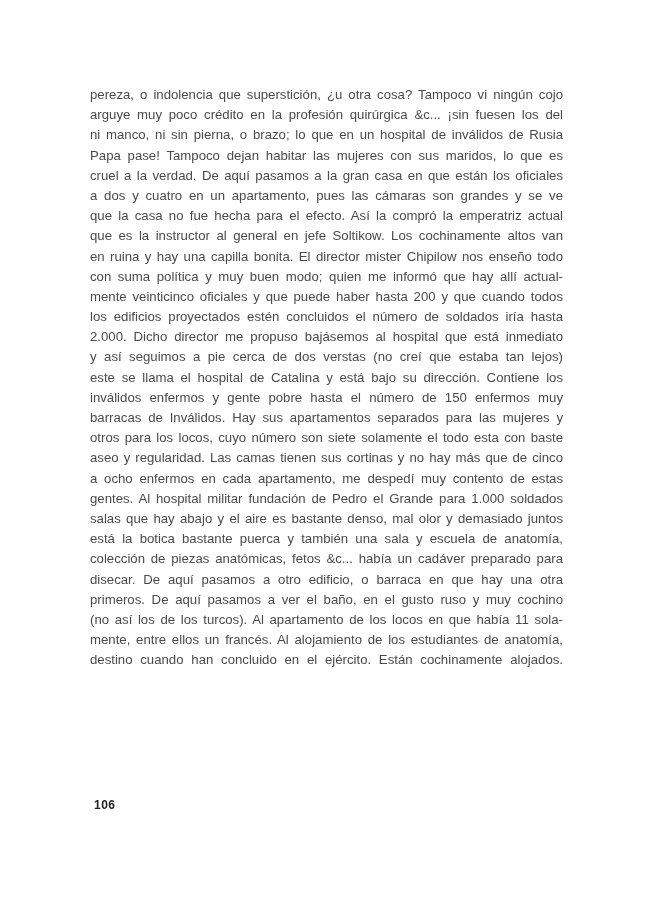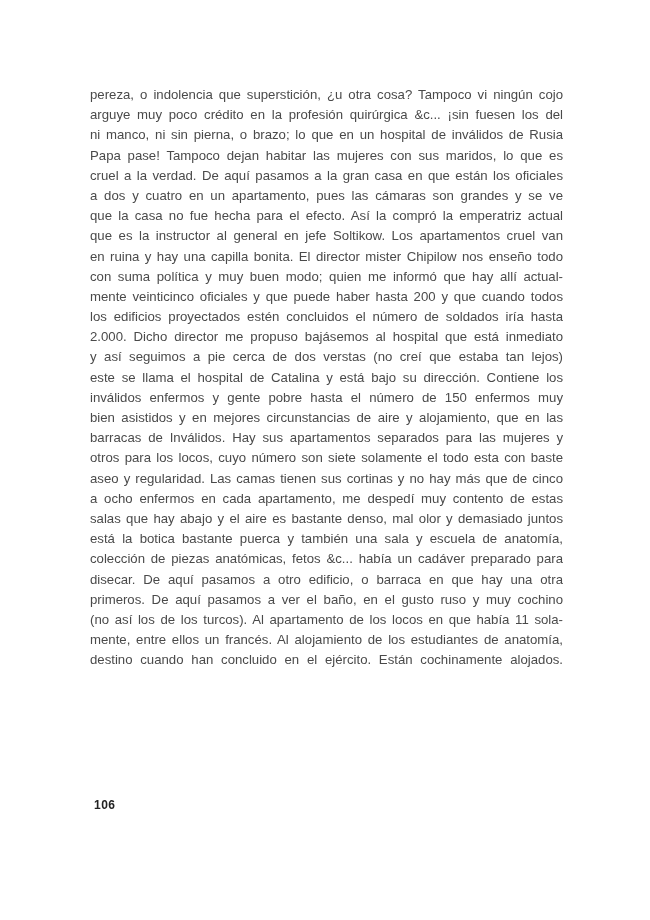--- a/index.html
+++ b/index.html
@@ -49,34 +49,34 @@
 <div class="page">
 
   <div class="body-text">
       <div class="text-line">pereza, o indolencia que superstición, ¿u otra cosa? Tampoco vi ningún cojo</div>
       <div class="text-line">arguye muy poco crédito en la profesión quirúrgica &amp;c... ¡sin fuesen los del</div>
       <div class="text-line">ni manco, ni sin pierna, o brazo; lo que en un hospital de inválidos de Rusia</div>
       <div class="text-line">Papa pase! Tampoco dejan habitar las mujeres con sus maridos, lo que es</div>
       <div class="text-line">cruel a la verdad. De aquí pasamos a la gran casa en que están los oficiales</div>
       <div class="text-line">a dos y cuatro en un apartamento, pues las cámaras son grandes y se ve</div>
       <div class="text-line">que la casa no fue hecha para el efecto. Así la compró la emperatriz actual</div>
-      <div class="text-line">que es la instructor al general en jefe Soltikow. Los apartamentos cruel van</div>
+      <div class="text-line">que es la instructor al general en jefe Soltikow. Los cochinamente altos van</div>
       <div class="text-line">en ruina y hay una capilla bonita. El director mister Chipilow nos enseño todo</div>
       <div class="text-line">con suma política y muy buen modo; quien me informó que hay allí actual-</div>
       <div class="text-line">mente veinticinco oficiales y que puede haber hasta 200 y que cuando todos</div>
       <div class="text-line">los edificios proyectados estén concluidos el número de soldados iría hasta</div>
       <div class="text-line">2.000. Dicho director me propuso bajásemos al hospital que está inmediato</div>
       <div class="text-line">y así seguimos a pie cerca de dos verstas (no creí que estaba tan lejos)</div>
       <div class="text-line">este se llama el hospital de Catalina y está bajo su dirección. Contiene los</div>
       <div class="text-line">inválidos enfermos y gente pobre hasta el número de 150 enfermos muy</div>
-      <div class="text-line">bien asistidos y en mejores circunstancias de aire y alojamiento, que en las</div>
       <div class="text-line">barracas de Inválidos. Hay sus apartamentos separados para las mujeres y</div>
       <div class="text-line">otros para los locos, cuyo número son siete solamente el todo esta con baste</div>
       <div class="text-line">aseo y regularidad. Las camas tienen sus cortinas y no hay más que de cinco</div>
       <div class="text-line">a ocho enfermos en cada apartamento, me despedí muy contento de estas</div>
+      <div class="text-line">gentes. Al hospital militar fundación de Pedro el Grande para 1.000 soldados</div>
       <div class="text-line">salas que hay abajo y el aire es bastante denso, mal olor y demasiado juntos</div>
       <div class="text-line">está la botica bastante puerca y también una sala y escuela de anatomía,</div>
       <div class="text-line">colección de piezas anatómicas, fetos &amp;c... había un cadáver preparado para</div>
       <div class="text-line">disecar. De aquí pasamos a otro edificio, o barraca en que hay una otra</div>
       <div class="text-line">primeros. De aquí pasamos a ver el baño, en el gusto ruso y muy cochino</div>
       <div class="text-line">(no así los de los turcos). Al apartamento de los locos en que había 11 sola-</div>
       <div class="text-line">mente, entre ellos un francés. Al alojamiento de los estudiantes de anatomía,</div>
       <div class="text-line">destino cuando han concluido en el ejército. Están cochinamente alojados.</div>
     </div>
 

